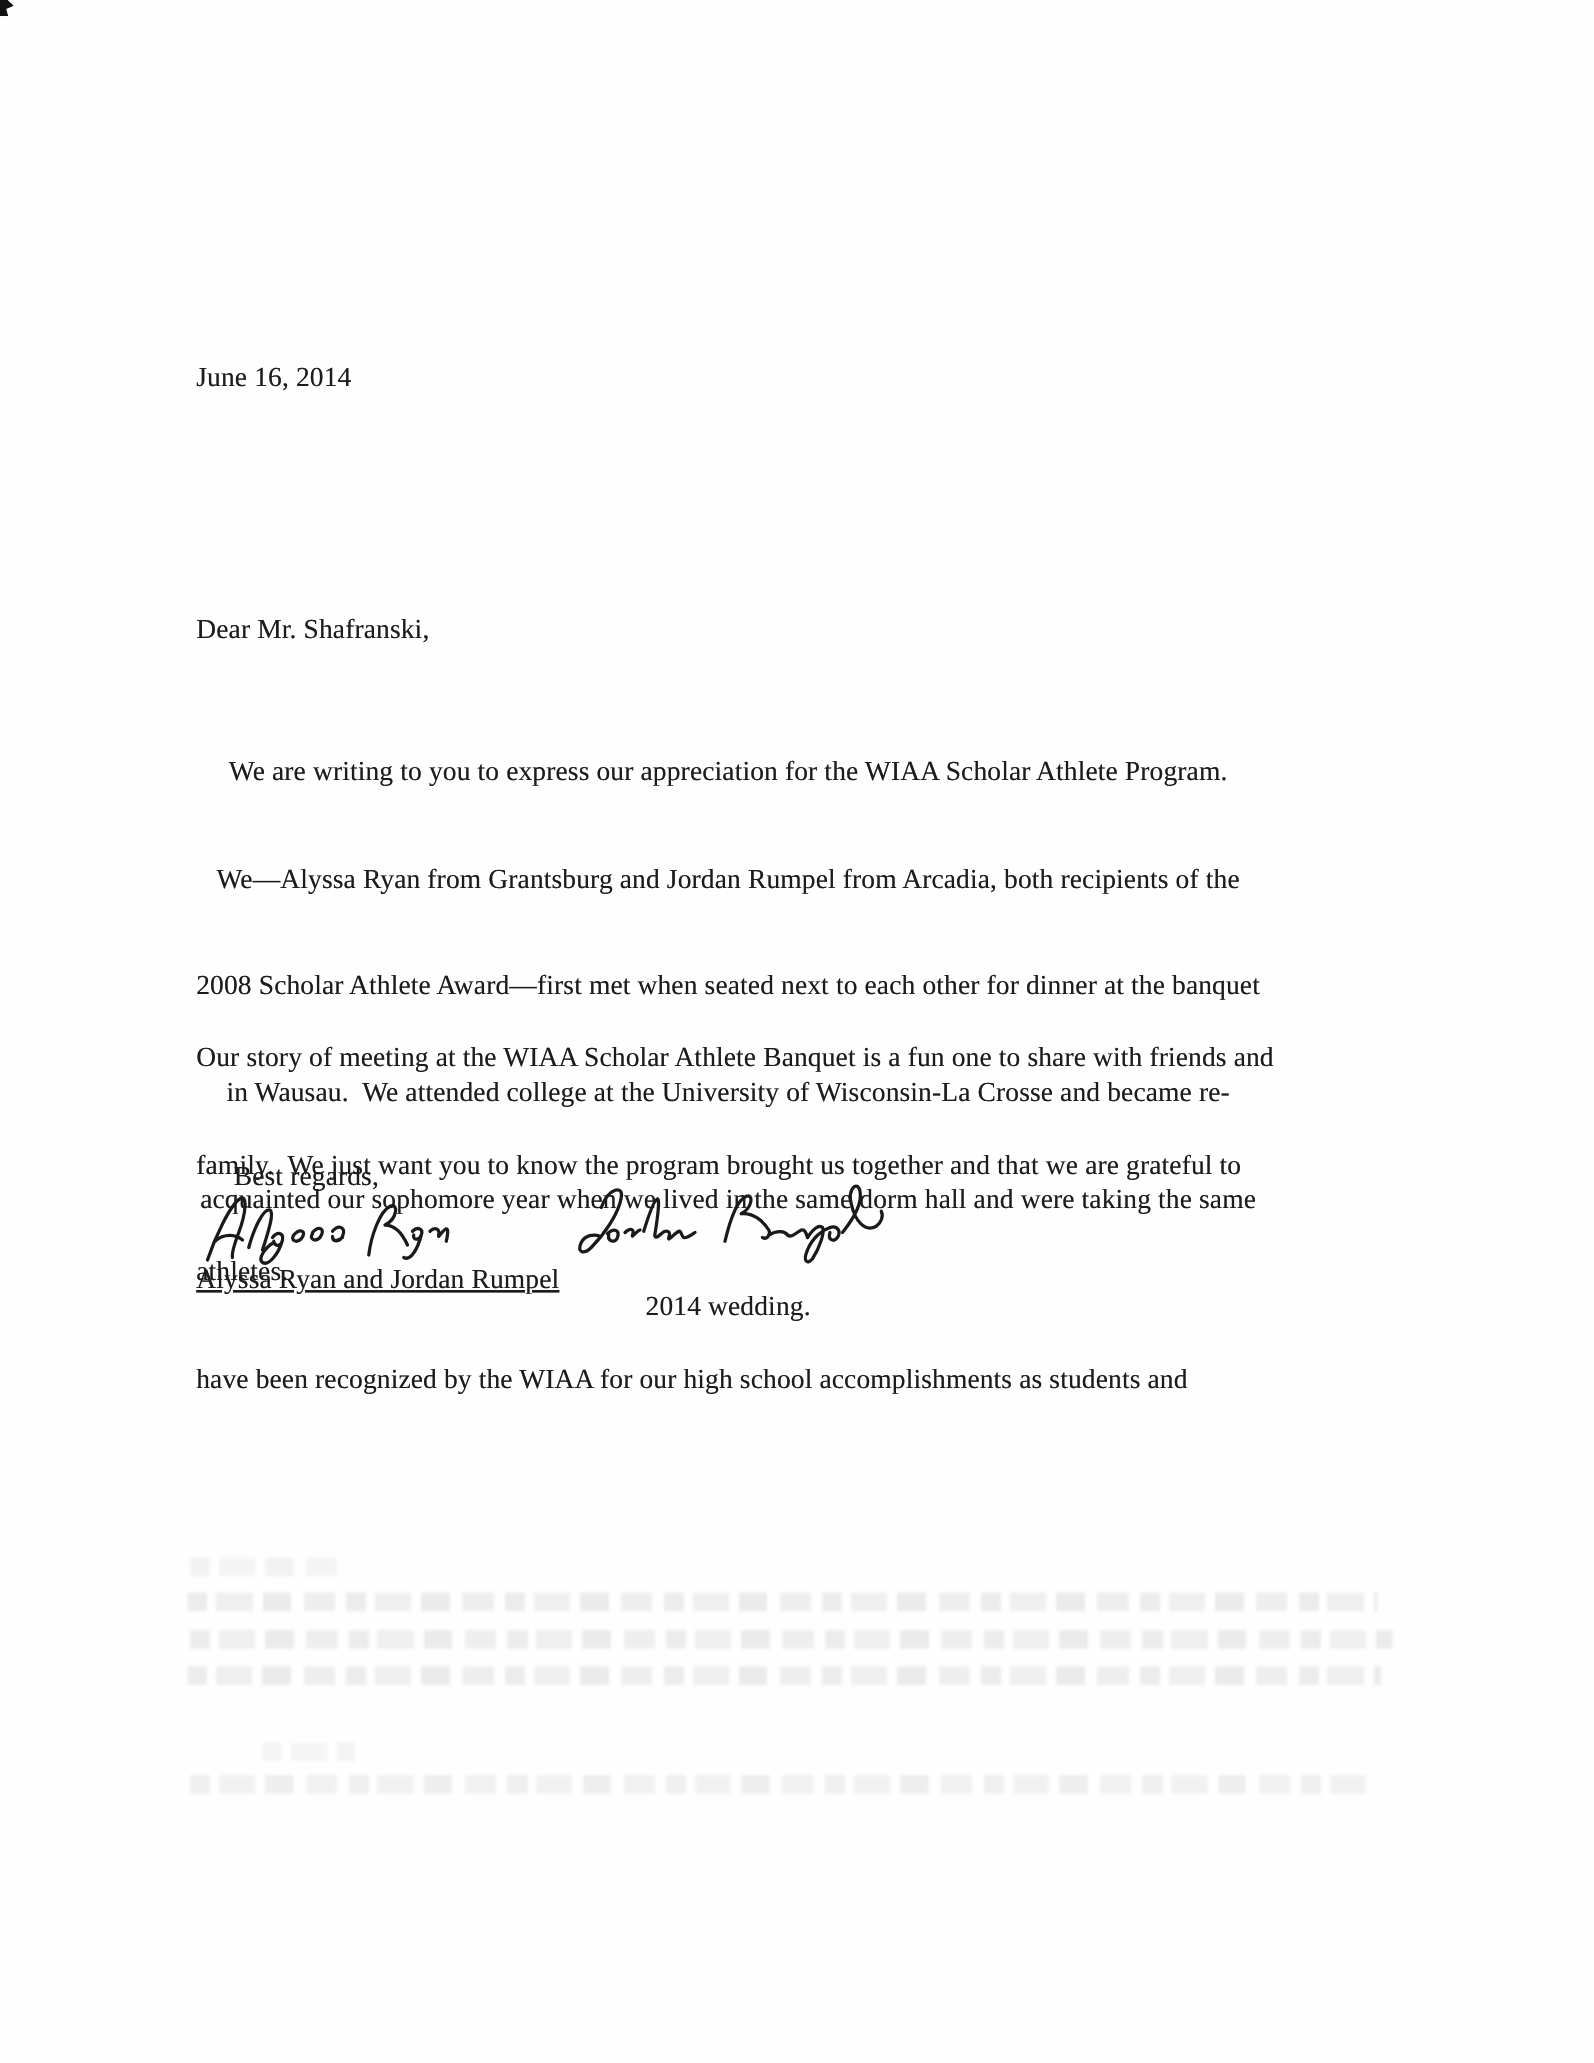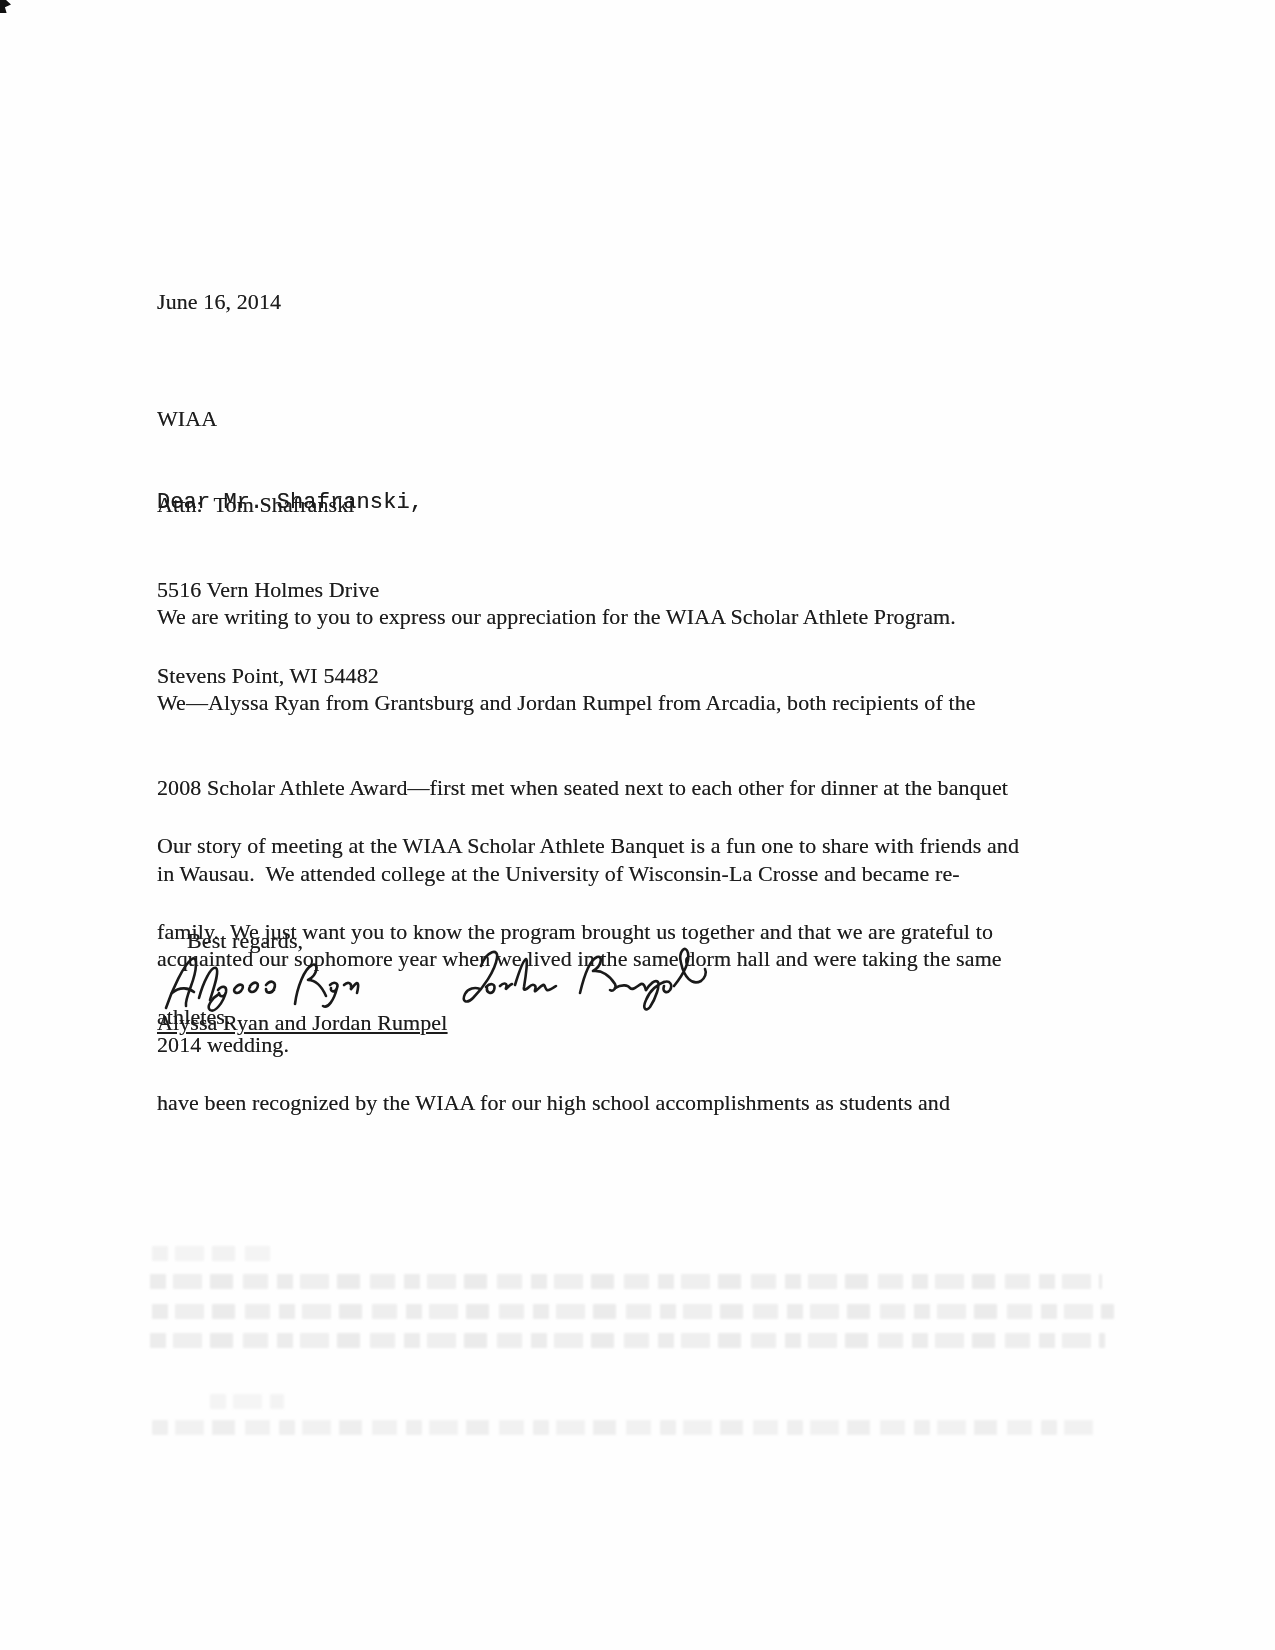--- a/index.html
+++ b/index.html
@@ -21,22 +21,22 @@
   .txt{
     position:absolute;
     white-space:pre;
     font-size:22px;
     line-height:28.5px;
     letter-spacing:0.1px;
     text-shadow:0 0 0.5px rgba(20,20,20,0.55);
   }
   .date-line{left:157px;top:288px;}
   .recipient{left:157px;top:348px;}
-  .salutation{left:157px;top:489px;font-family:Liberation Mono, monospace;}
-  .para1{left:157px;top:546px;}
+  .salutation{left:157px;top:489px;}
+  .para1{left:157px;top:546px;text-align:center;}
   .para2{left:157px;top:775px;}
   .closing{left:157px;top:927px;margin-left:30px;}
   .typed-names{left:157px;top:1009px;text-decoration:underline;}
   .sig{position:absolute;}
   .sig path{fill:none;stroke:#1a1a1a;stroke-width:2.6;stroke-linecap:round;stroke-linejoin:round;}
   .sig-alyssa{left:160px;top:948px;}
   .sig-jordan{left:433px;top:940px;}
   
   .ghost-line{
     position:absolute;
@@ -58,26 +58,20 @@
 </style>
 </head>
 <body>
 
 <div class="page">
 
   <div class="corner-artifact"></div>
 
   <div class="txt date-line">June 16, 2014</div>
 
-  <div class="txt recipient">
-    <div>WIAA</div>
-    <div>Attn:  Tom Shafranski</div>
-    <div>5516 Vern Holmes Drive</div>
-    <div>Stevens Point, WI 54482</div>
-  </div>
 
   <div class="txt salutation">Dear Mr. Shafranski,</div>
 
   <div class="txt para1">
     <div>We are writing to you to express our appreciation for the WIAA Scholar Athlete Program.</div>
     <div>We—Alyssa Ryan from Grantsburg and Jordan Rumpel from Arcadia, both recipients of the</div>
     <div>2008 Scholar Athlete Award—first met when seated next to each other for dinner at the banquet</div>
     <div>in Wausau.  We attended college at the University of Wisconsin-La Crosse and became re-</div>
     <div>acquainted our sophomore year when we lived in the same dorm hall and were taking the same</div>
     <div>2014 wedding.</div>

